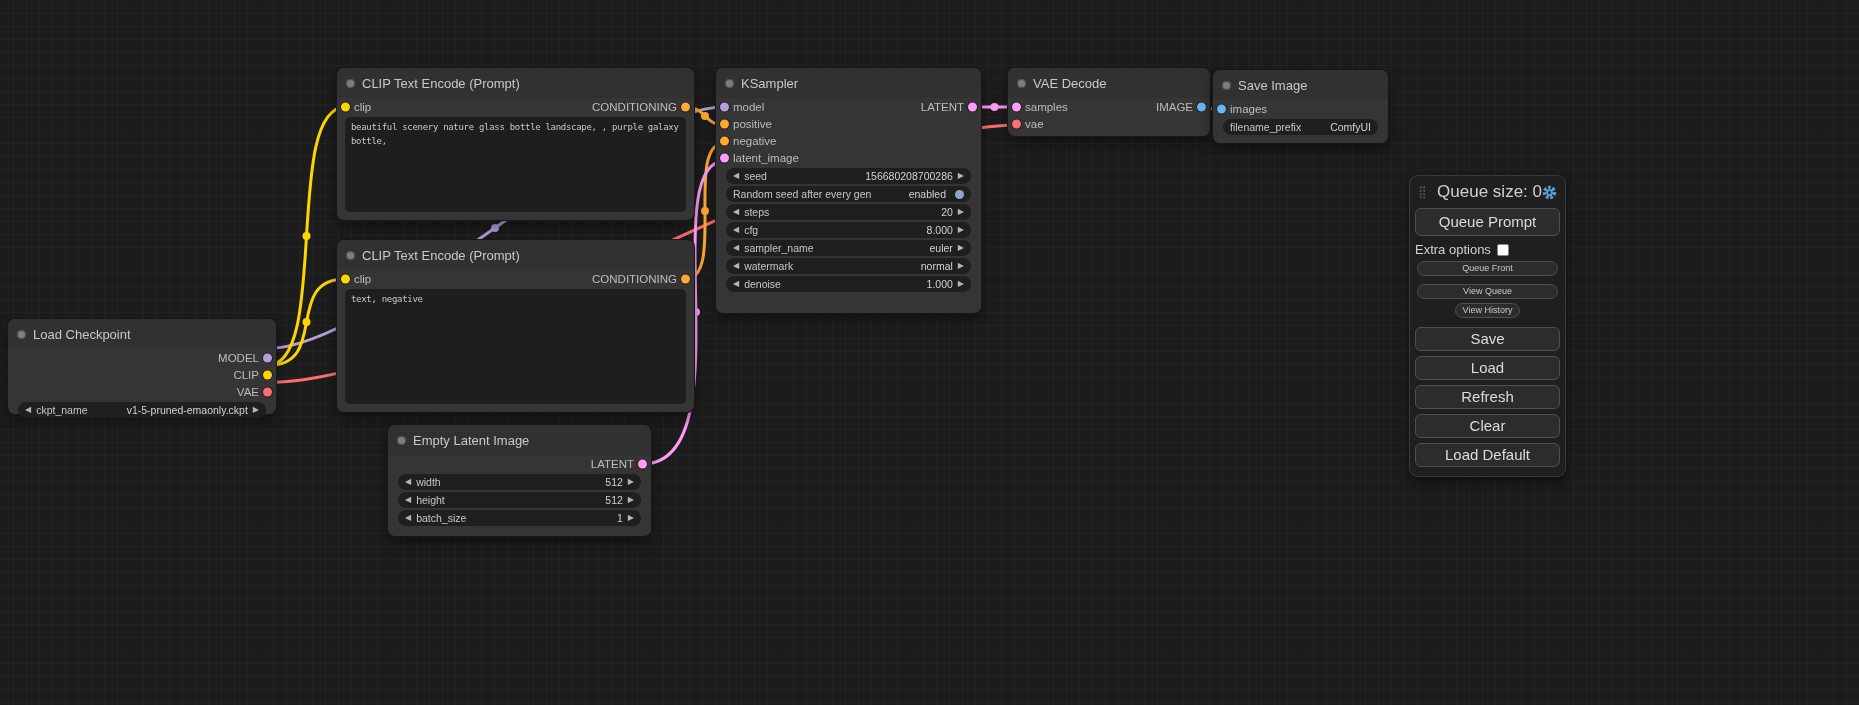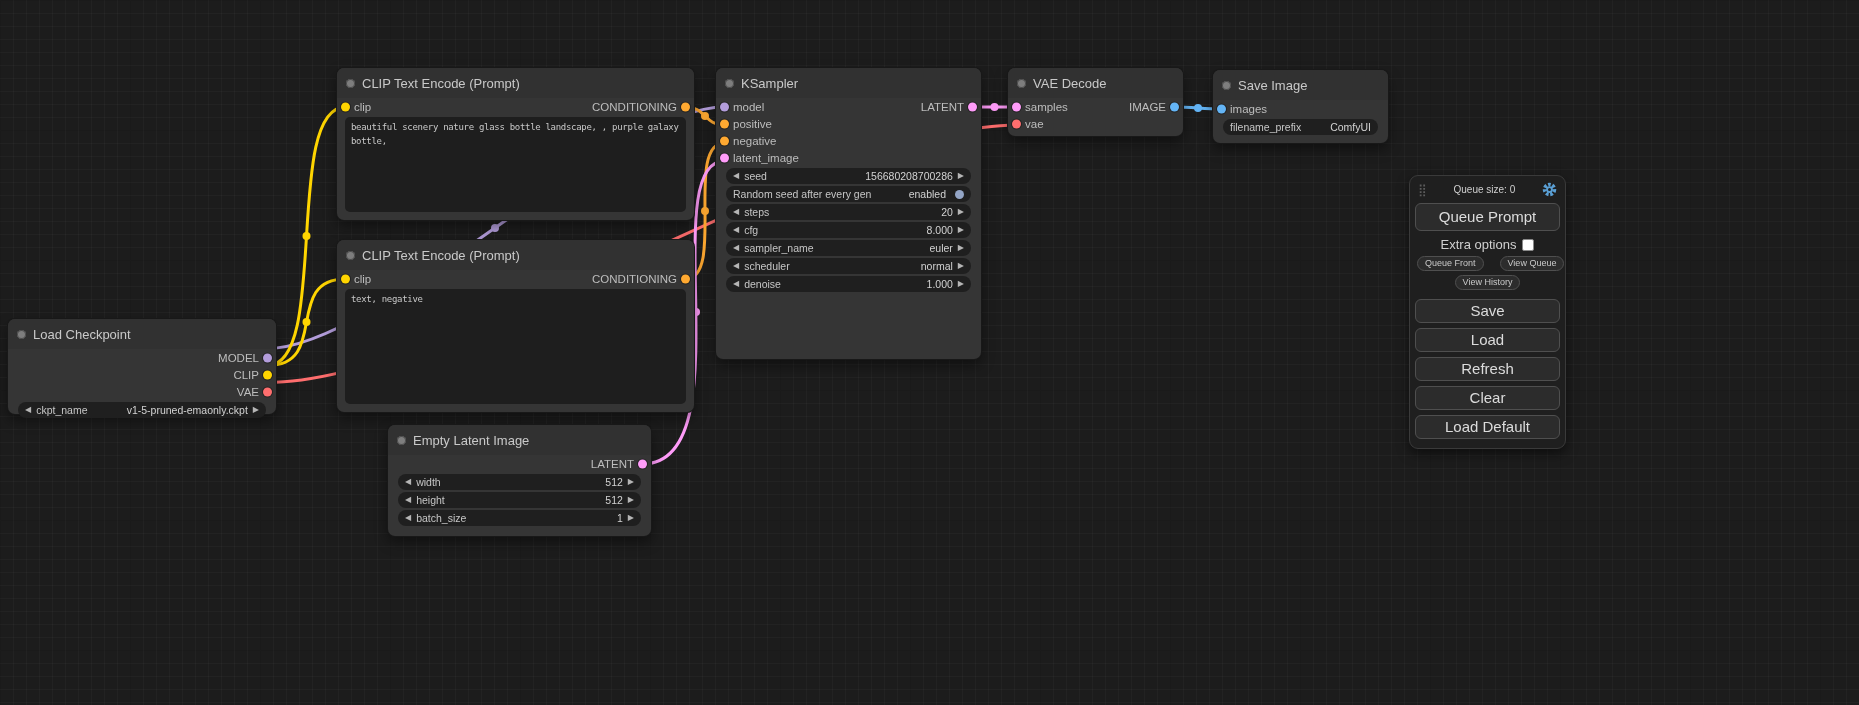--- a/index.html
+++ b/index.html
@@ -48,29 +48,29 @@
 
   .prompt-box{position:absolute;left:8px;right:8px;bottom:8px;top:49px;background:#1e1e1e;border-radius:5px;
     padding:4px 6px;font-family:"DejaVu Sans Mono",monospace;font-size:9px;letter-spacing:-0.3px;
     color:#c9c9c9;line-height:1.5;white-space:pre-wrap;word-break:break-word;box-sizing:border-box;cursor:text;}
 
   .menu{position:absolute;left:1409px;top:175px;width:157px;z-index:5;background:#1f1f1f;
     border:1px solid #3a3a3a;border-radius:9px;box-shadow:0 5px 12px rgba(0,0,0,.5);
     padding:5px 5px 9px;box-sizing:border-box;color:#d6d6d6;}
   .menu-header{display:flex;align-items:center;padding:1px 3px 4px;}
   .drag-handle{color:#5c5c5c;font-size:12px;cursor:grab;}
-  .queue-size{flex:1;text-align:center;font-size:10px;color:#cfcfcf;}
+  .queue-size{flex:1;text-align:right;font-size:17px;color:#cfcfcf;}
   .btn{display:block;width:100%;background:#2c2c2c;border:1px solid #4f4f4f;border-radius:6px;color:#dcdcdc;
     font-size:15px;font-family:inherit;padding:2px 0 3px;margin:5px 0 0;cursor:pointer;}
   .btn.primary{padding:4px 0 5px;margin:2px 0 2px;}
   .btn.gap-top{margin-top:9px;}
-  .extra-row{display:flex;align-items:center;justify-content:center;gap:6px;font-size:13px;
+  .extra-row{display:flex;align-items:center;justify-content:flex-start;gap:6px;font-size:13px;
     padding:4px 0 4px;color:#d0d0d0;}
   .checkbox{width:10px;height:10px;background:#ffffff;border:1px solid #8a8a8a;border-radius:2px;cursor:pointer;}
-  .mini-row{display:flex;justify-content:flex-start;gap:16px;padding:0 2px;}
+  .mini-row{display:flex;justify-content:flex-end;gap:8px;padding:0 2px;flex-direction:column;}
   .mini-btn{background:#2c2c2c;border:1px solid #4f4f4f;border-radius:9px;color:#c9c9c9;font-size:9px;
     font-family:inherit;padding:1px 7px 2px;cursor:pointer;white-space:nowrap;}
   .mini-center{display:flex;justify-content:center;margin:4px 0 1px;}
 </style>
 </head>
 <body>
 
 <div class="canvas">
 
   <svg class="links" viewBox="0 0 1859 705">
@@ -169,21 +169,21 @@
       <span class="arrow">▶</span>
     </div>
     <div class="widget">
       <span class="arrow">◀</span>
       <span class="w-label">batch_size</span>
       <span class="w-value">1</span>
       <span class="arrow">▶</span>
     </div>
   </div>
 
-  <div class="node" style="left:716px;top:68px;width:265px;height:291px">
+  <div class="node" style="left:716px;top:68px;width:265px;height:245px">
     <div class="node-title">
       <span class="tdot"></span>
       <span>KSampler</span>
     </div>
     <div class="slot-row">
       <span class="slot-label">model</span>
       <span class="slot-label out-label">LATENT</span>
       <span class="port in p-model"></span>
       <span class="port out p-latent"></span>
     </div>
@@ -223,33 +223,33 @@
       <span class="arrow">▶</span>
     </div>
     <div class="widget">
       <span class="arrow">◀</span>
       <span class="w-label">sampler_name</span>
       <span class="w-value">euler</span>
       <span class="arrow">▶</span>
     </div>
     <div class="widget">
       <span class="arrow">◀</span>
-      <span class="w-label">scheduler</span>
+      <span class="w-label">watermark</span>
       <span class="w-value">normal</span>
       <span class="arrow">▶</span>
     </div>
     <div class="widget">
       <span class="arrow">◀</span>
       <span class="w-label">denoise</span>
       <span class="w-value">1.000</span>
       <span class="arrow">▶</span>
     </div>
   </div>
 
-  <div class="node" style="left:1008px;top:68px;width:175px;height:68px">
+  <div class="node" style="left:1008px;top:68px;width:202px;height:68px">
     <div class="node-title">
       <span class="tdot"></span>
       <span>VAE Decode</span>
     </div>
     <div class="slot-row">
       <span class="slot-label">samples</span>
       <span class="slot-label out-label">IMAGE</span>
       <span class="port in p-latent"></span>
       <span class="port out p-image"></span>
     </div>

